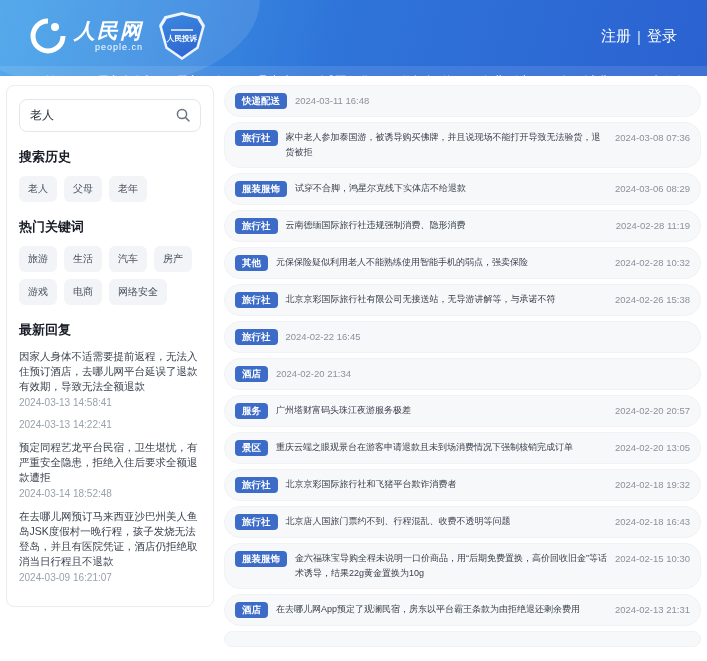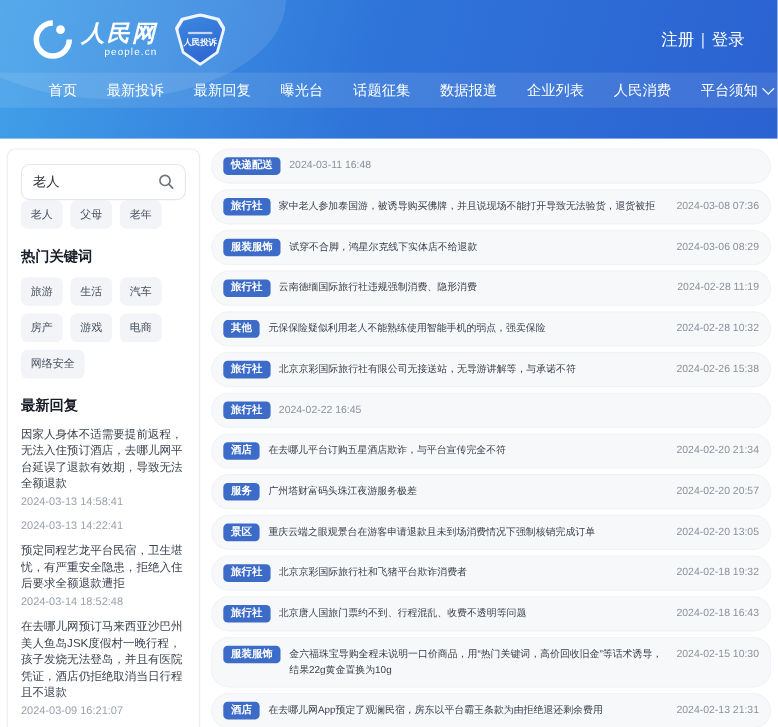--- a/index.html
+++ b/index.html
@@ -1,20 +1,20 @@
 <!DOCTYPE html>
 <html><head>
 <meta charset="utf-8">
 <style>
   * { margin:0; padding:0; box-sizing:border-box; }
   html,body { width:707px; height:661px; overflow:hidden; background:#fff;
     font-family:"Liberation Sans","DejaVu Sans",sans-serif; }
 
   
-  .header { position:relative; height:126px; color:#fff; overflow:hidden;
+  .header { position:relative; height:76px; color:#fff; overflow:hidden;
     background:linear-gradient(105deg,#42a1e9 0%,#2f74d9 48%,#2b62d1 100%); }
   .header-deco { position:absolute; left:-60px; top:-90px; width:320px; height:180px;
     border-radius:50%; background:rgba(255,255,255,0.10); pointer-events:none; }
   .header-top { position:relative; display:flex; align-items:center; height:66px; padding:6px 30px 0 30px; }
   .logo { display:flex; align-items:center; gap:8px; cursor:pointer; }
   .logo-mark { width:36px; height:36px; }
   .logo-texts { display:flex; flex-direction:column; line-height:1; }
   .logo-brand { font-size:21px; font-weight:bold; font-style:italic; letter-spacing:2px; }
   .logo-sub { font-size:9px; margin-top:2px; letter-spacing:1px; align-self:flex-end; }
   .shield-outer { margin-left:16px; width:46px; height:48px; background:rgba(255,255,255,0.9);
@@ -31,21 +31,21 @@
 
   .nav { position:relative; display:flex; align-items:center; height:32px; gap:27px;
     padding-left:44px; background:rgba(255,255,255,0.10); font-size:13px; }
   .nav-item { color:#fff; cursor:pointer; white-space:nowrap; display:flex; align-items:center; gap:4px; }
   .chev { width:8px; height:8px; border-right:1.5px solid #fff; border-bottom:1.5px solid #fff;
     transform:rotate(45deg) translateY(-2px); display:inline-block; }
 
   
   .content { display:flex; gap:10px; padding:9px 6px 0 6px; align-items:flex-start; }
 
-  .sidebar { width:176px; flex:none; border:1px solid #e9ecf1; border-radius:8px;
+  .sidebar { width:208px; flex:none; border:1px solid #e9ecf1; border-radius:8px;
     padding:13px 12px; background:#fff; }
   .search-box { position:relative; }
   .search-box input { width:100%; height:33px; border:1px solid #e3e6ec; border-radius:8px;
     padding:0 30px 0 10px; font-size:12px; color:#2c313c; outline:none; background:#fff;
     font-family:inherit; }
   .search-icon { position:absolute; right:10px; top:8px; width:16px; height:16px; cursor:pointer; }
   .side-title { font-size:13px; font-weight:bold; color:#171c26; margin:16px 0 10px; }
   .tags { display:flex; flex-wrap:wrap; gap:7px; }
   .tag { background:#f2f4f8; border-radius:6px; padding:6px 9px; font-size:10px; color:#49505e; cursor:pointer; }
   .reply-item { margin-bottom:9px; cursor:pointer; }
@@ -108,20 +108,21 @@
 
   <aside class="sidebar">
     <div class="search-box">
       <input type="text" value="老人" style="">
       <svg class="search-icon" viewBox="0 0 16 16">
         <circle cx="7" cy="7" r="4.6" fill="none" stroke="#6b7280" stroke-width="1.5"></circle>
         <line x1="10.4" y1="10.4" x2="14" y2="14" stroke="#6b7280" stroke-width="1.5" stroke-linecap="round"></line>
       </svg>
     </div>
 
+    <div class="side-title">搜索历史</div>
     <div class="tags">
       <span class="tag">老人</span>
       <span class="tag">父母</span>
       <span class="tag">老年</span>
     </div>
 
     <div class="side-title">热门关键词</div>
     <div class="tags">
       <span class="tag">旅游</span>
       <span class="tag">生活</span>
@@ -181,21 +182,20 @@
       <span class="badge">旅行社</span>
       <span class="row-title">北京京彩国际旅行社有限公司无接送站，无导游讲解等，与承诺不符</span>
       <span class="row-date">2024-02-26 15:38</span>
     </div>
     <div class="row">
       <span class="badge">旅行社</span>
       <span class="row-date">2024-02-22 16:45</span>
     </div>
     <div class="row">
       <span class="badge">酒店</span>
-      <span class="row-title">在去哪儿平台订购五星酒店欺诈，与平台宣传完全不符</span>
       <span class="row-date">2024-02-20 21:34</span>
     </div>
     <div class="row">
       <span class="badge">服务</span>
       <span class="row-title">广州塔财富码头珠江夜游服务极差</span>
       <span class="row-date">2024-02-20 20:57</span>
     </div>
     <div class="row">
       <span class="badge">景区</span>
       <span class="row-title">重庆云端之眼观景台在游客申请退款且未到场消费情况下强制核销完成订单</span>
@@ -206,21 +206,21 @@
       <span class="row-title">北京京彩国际旅行社和飞猪平台欺诈消费者</span>
       <span class="row-date">2024-02-18 19:32</span>
     </div>
     <div class="row">
       <span class="badge">旅行社</span>
       <span class="row-title">北京唐人国旅门票约不到、行程混乱、收费不透明等问题</span>
       <span class="row-date">2024-02-18 16:43</span>
     </div>
     <div class="row">
       <span class="badge">服装服饰</span>
-      <span class="row-title">金六福珠宝导购全程未说明一口价商品，用“热门关键词，高价回收旧金”等话术诱导，结果22g黄金置换为10g</span>
+      <span class="row-title">金六福珠宝导购全程未说明一口价商品，用“后期免费置换，高价回收旧金”等话术诱导，结果22g黄金置换为10g</span>
       <span class="row-date">2024-02-15 10:30</span>
     </div>
     <div class="row">
       <span class="badge">酒店</span>
       <span class="row-title">在去哪儿网App预定了观澜民宿，房东以平台霸王条款为由拒绝退还剩余费用</span>
       <span class="row-date">2024-02-13 21:31</span>
     </div>
     <div class="row">
       
       

